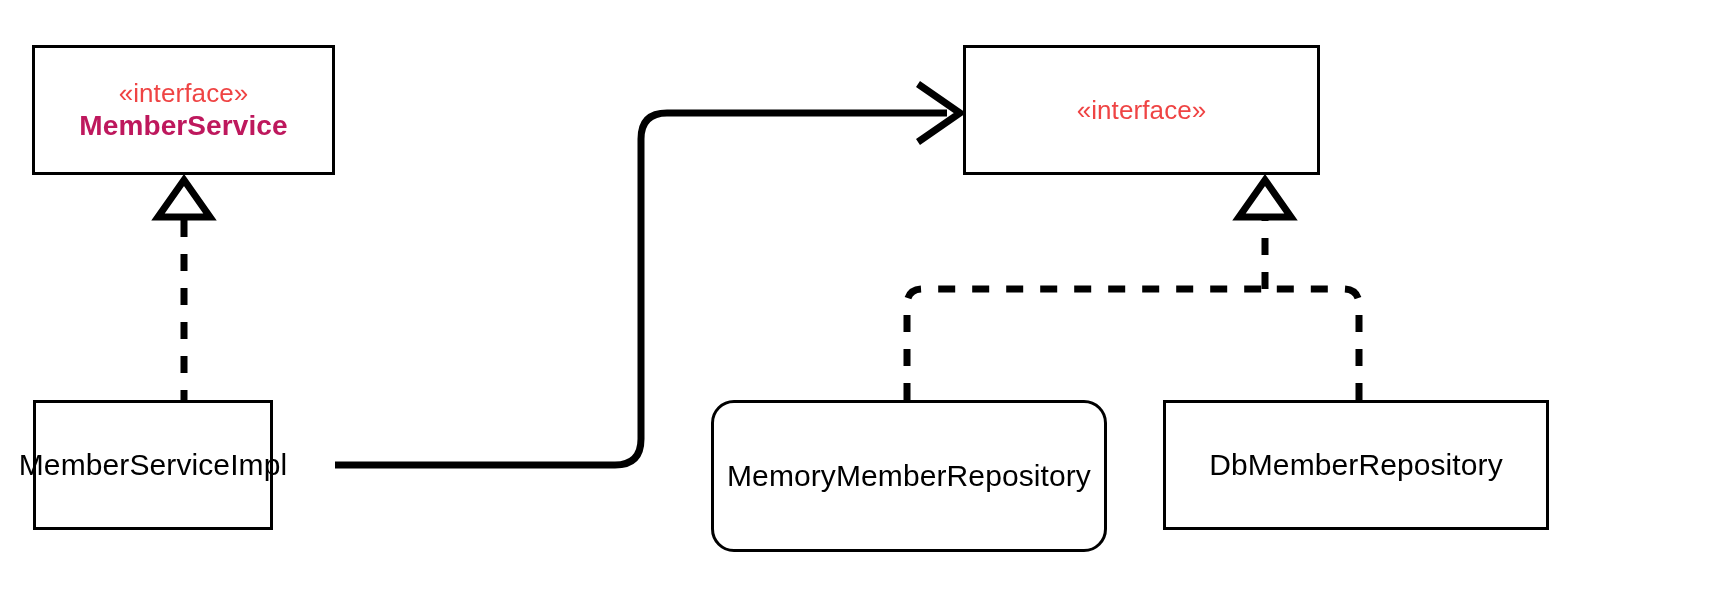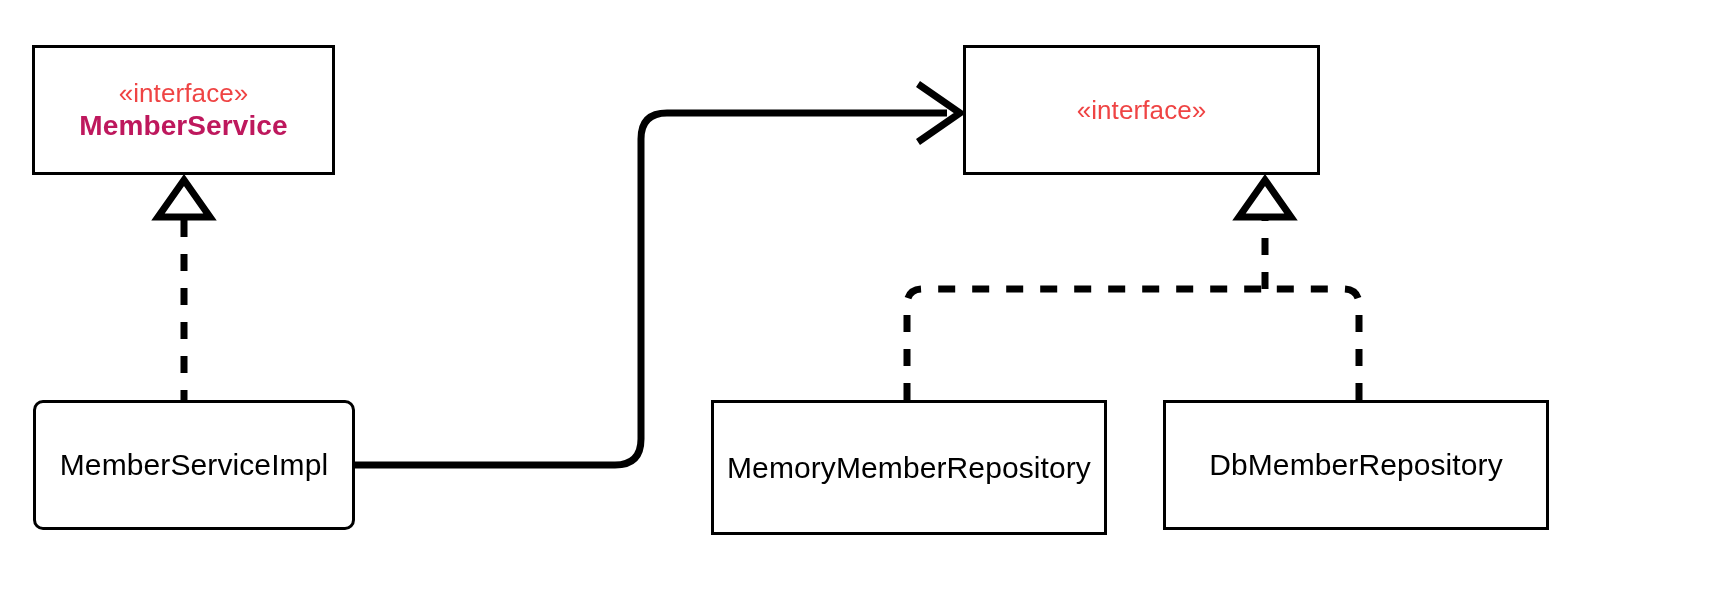--- a/index.html
+++ b/index.html
@@ -99,25 +99,25 @@
 
   <div class="uml-box" style="left:32px; top:45px; width:303px; height:130px;">
     <div class="stereotype">«interface»</div>
     <div class="type-name-bold">MemberService</div>
   </div>
 
   <div class="uml-box" style="left:963px; top:45px; width:357px; height:130px;">
     <div class="stereotype">«interface»</div>
   </div>
 
-  <div class="uml-box" style="left:33px; top:400px; width:322px; height:130px;border-radius:10px;">
+  <div class="uml-box" style="left:33px; top:400px; width:240px; height:130px;">
     <div class="type-name-plain">MemberServiceImpl</div>
   </div>
 
-  <div class="uml-box" style="left:711px; top:400px; width:396px; height:135px;">
+  <div class="uml-box" style="left:711px; top:400px; width:396px; height:152px;border-radius:23px;">
     <div class="type-name-plain">MemoryMemberRepository</div>
   </div>
 
   <div class="uml-box" style="left:1163px; top:400px; width:386px; height:130px;">
     <div class="type-name-plain">DbMemberRepository</div>
   </div>
 
 </div>
 
 </body></html>

